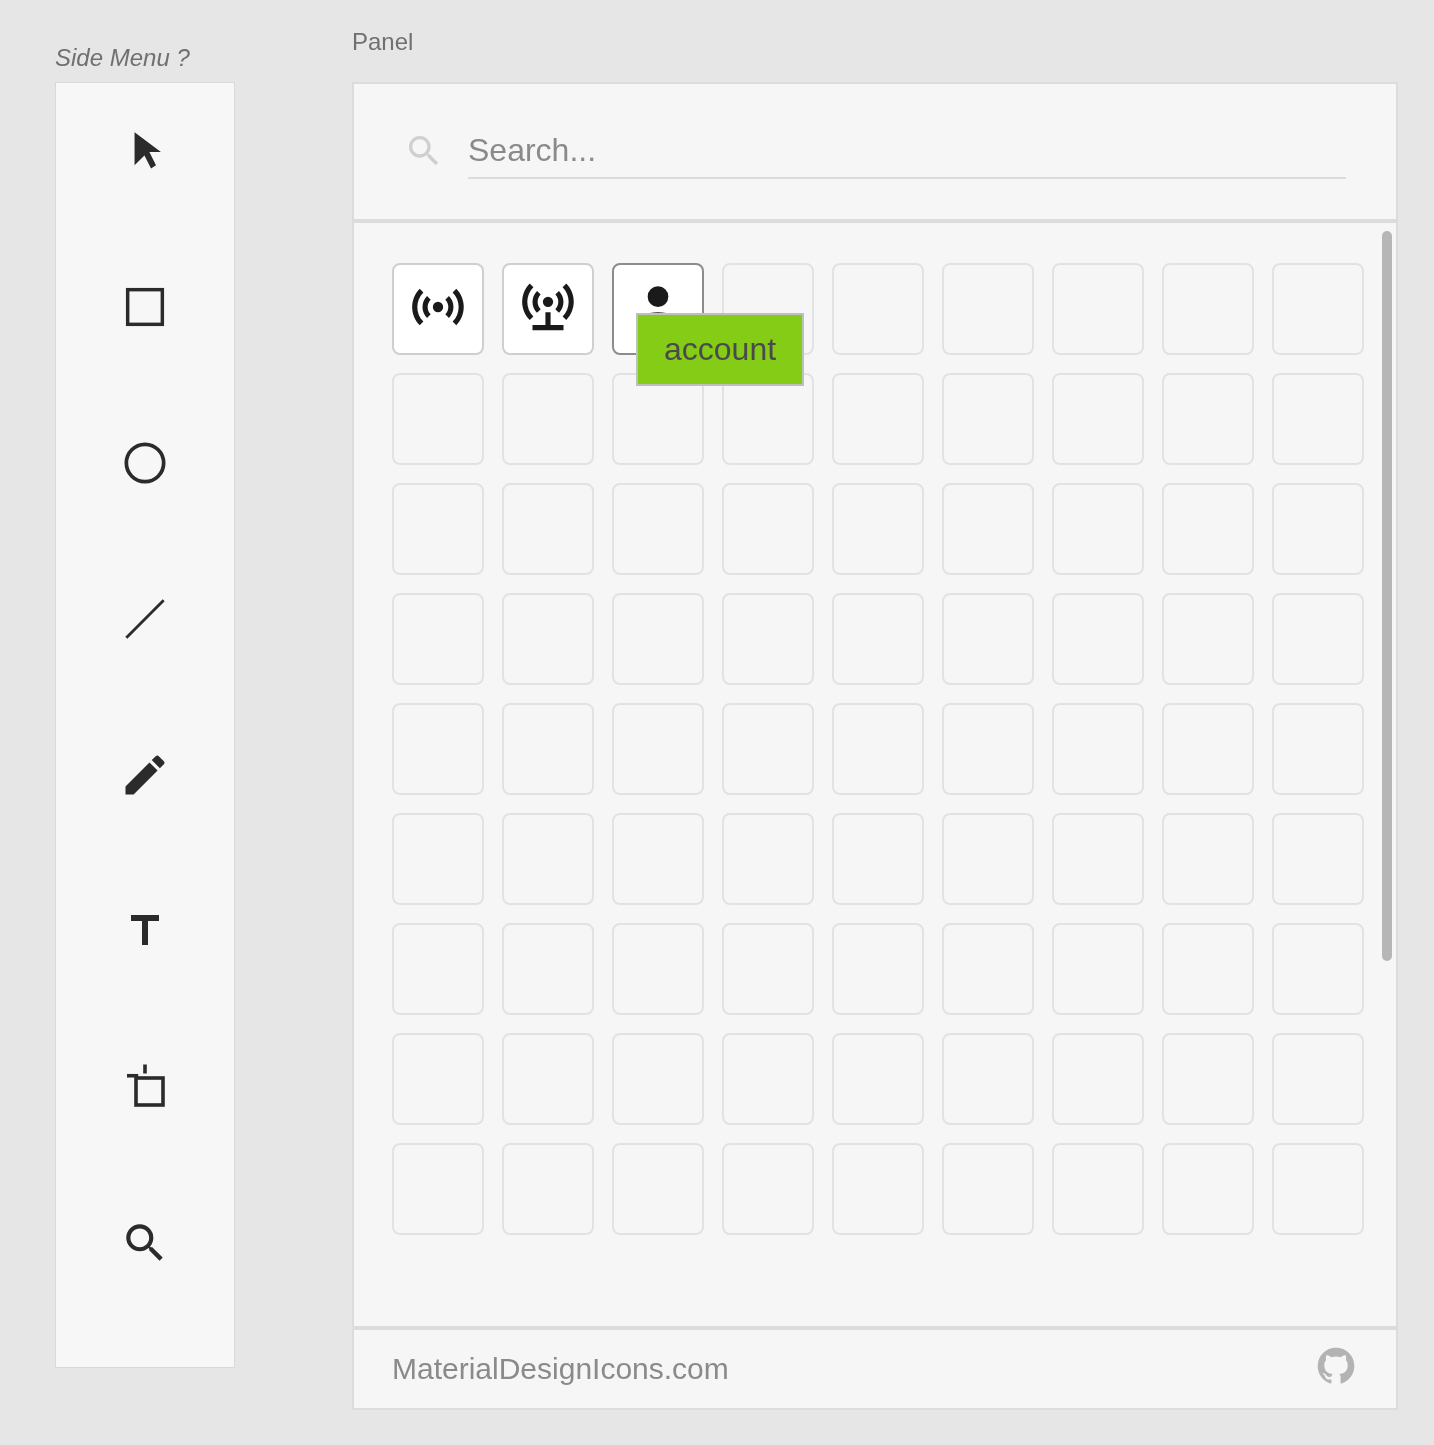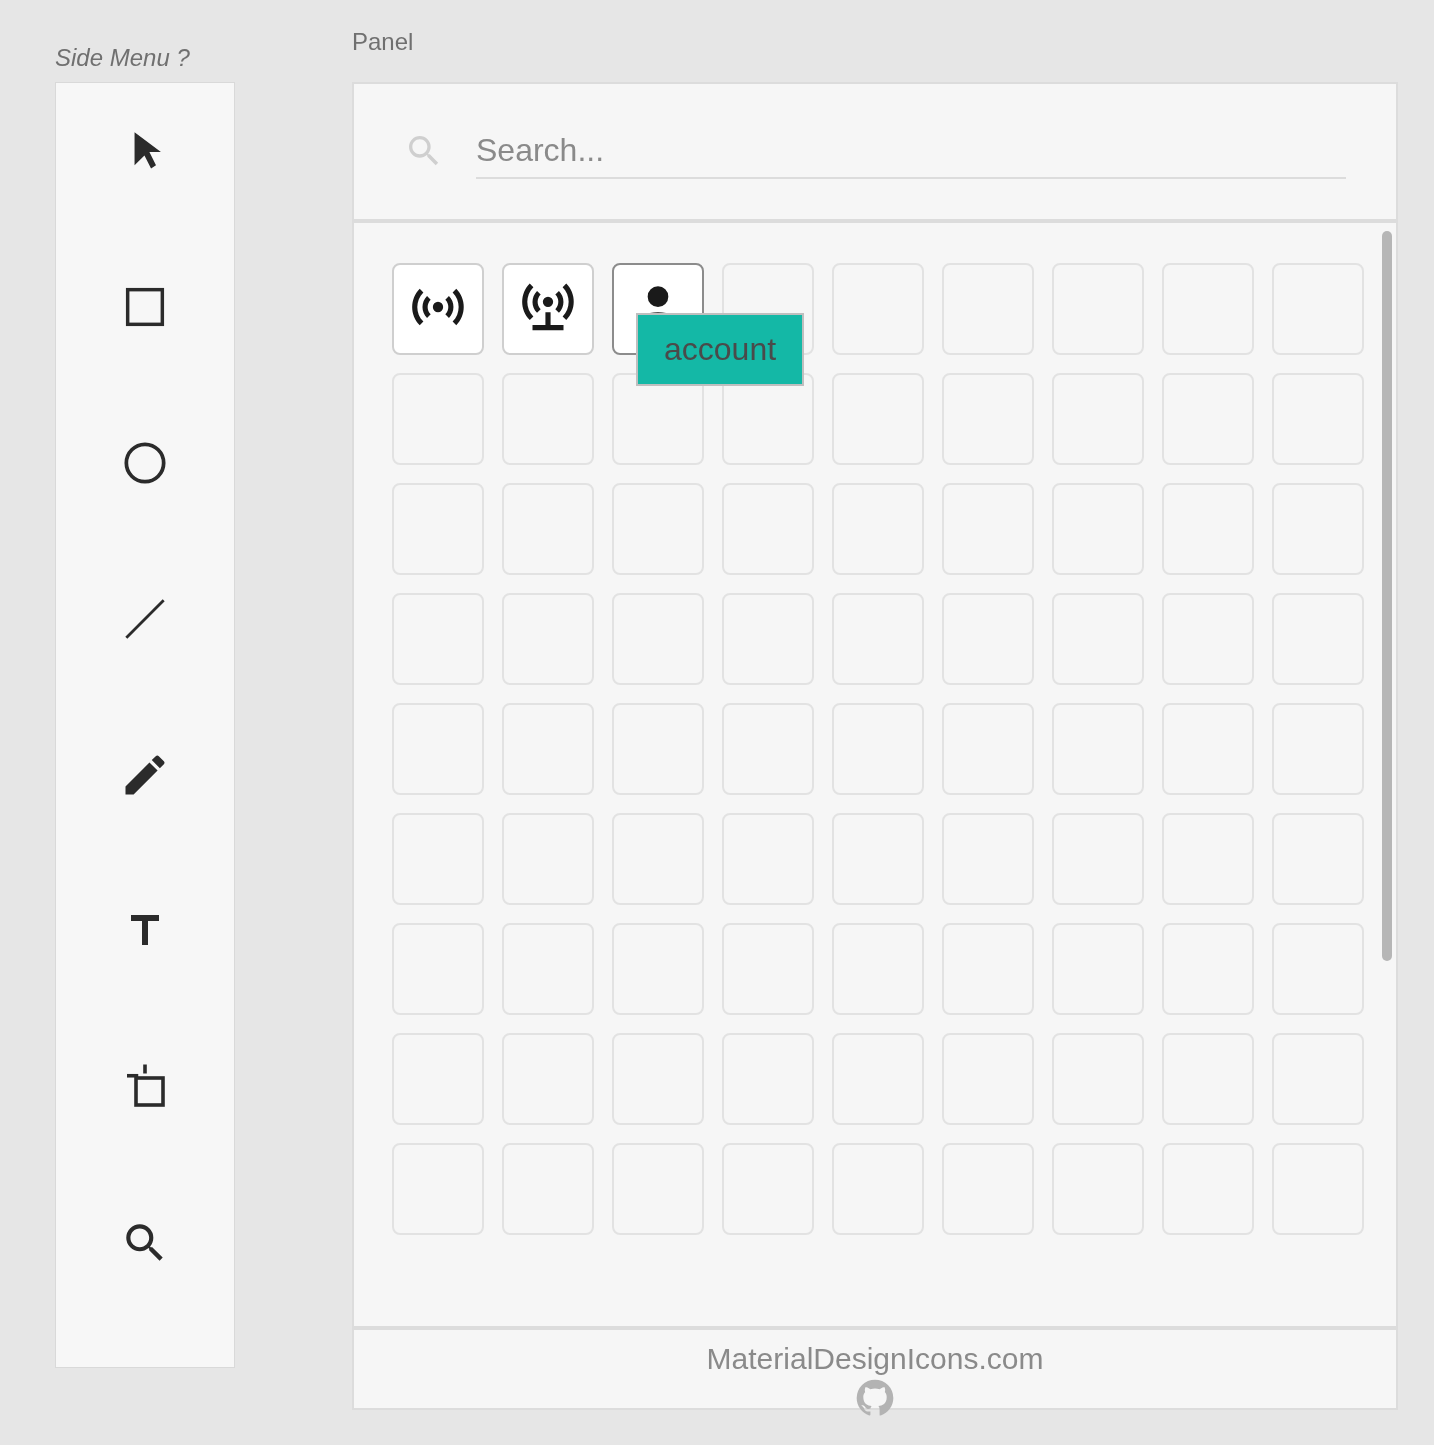--- a/index.html
+++ b/index.html
@@ -47,21 +47,21 @@
     width: 1046px; height: 1328px;
     background: #f6f6f6;
     border: 2px solid #dcdcdc;
     display: flex;
     flex-direction: column;
   }
   .panel-search {
     padding: 42px 50px 40px 50px;
     display: flex;
     align-items: center;
-    gap: 32px;
+    gap: 24px;
     border-bottom: 4px solid #dcdcdc;
   }
   .panel-search .search-icon { color: #cfcfcf; }
   .panel-search input {
     flex: 1;
     border: none;
     border-bottom: 2px solid #dcdcdc;
     background: transparent;
     font-size: 32px;
     padding: 6px 0 8px 0;
@@ -98,43 +98,42 @@
   }
   .icon-cell.hovered {
     background: #ffffff;
     border: 2px solid #8c8c8c;
   }
 
   .tooltip {
     position: absolute;
     left: 282px; top: 90px;
     padding: 16px 26px;
-    background: #14b8a6;
+    background: #84cc16;
     border: 2px solid #bfbfbf;
     font-size: 32px;
     color: #4a4a4a;
   }
 
   .scroll-thumb {
     position: absolute;
     right: 4px; top: 8px;
     width: 10px; height: 730px;
     background: #b6b6b6;
     border-radius: 5px;
   }
 
   .panel-footer {
     height: 78px;
     display: flex;
     align-items: center;
     justify-content: space-between;
-    padding: 12px 38px;
+    padding: 0 38px;
     font-size: 30px;
     color: #8a8a8a;
-    flex-direction: column;
   }
   .panel-footer .gh { color: #b3b3b3; }
 </style>
 </head>
 <body>
 
 <div class="label" id="side-menu-label">Side Menu ?</div>
 <div class="label" id="panel-label">Panel</div>
 
 <div class="side-menu">

